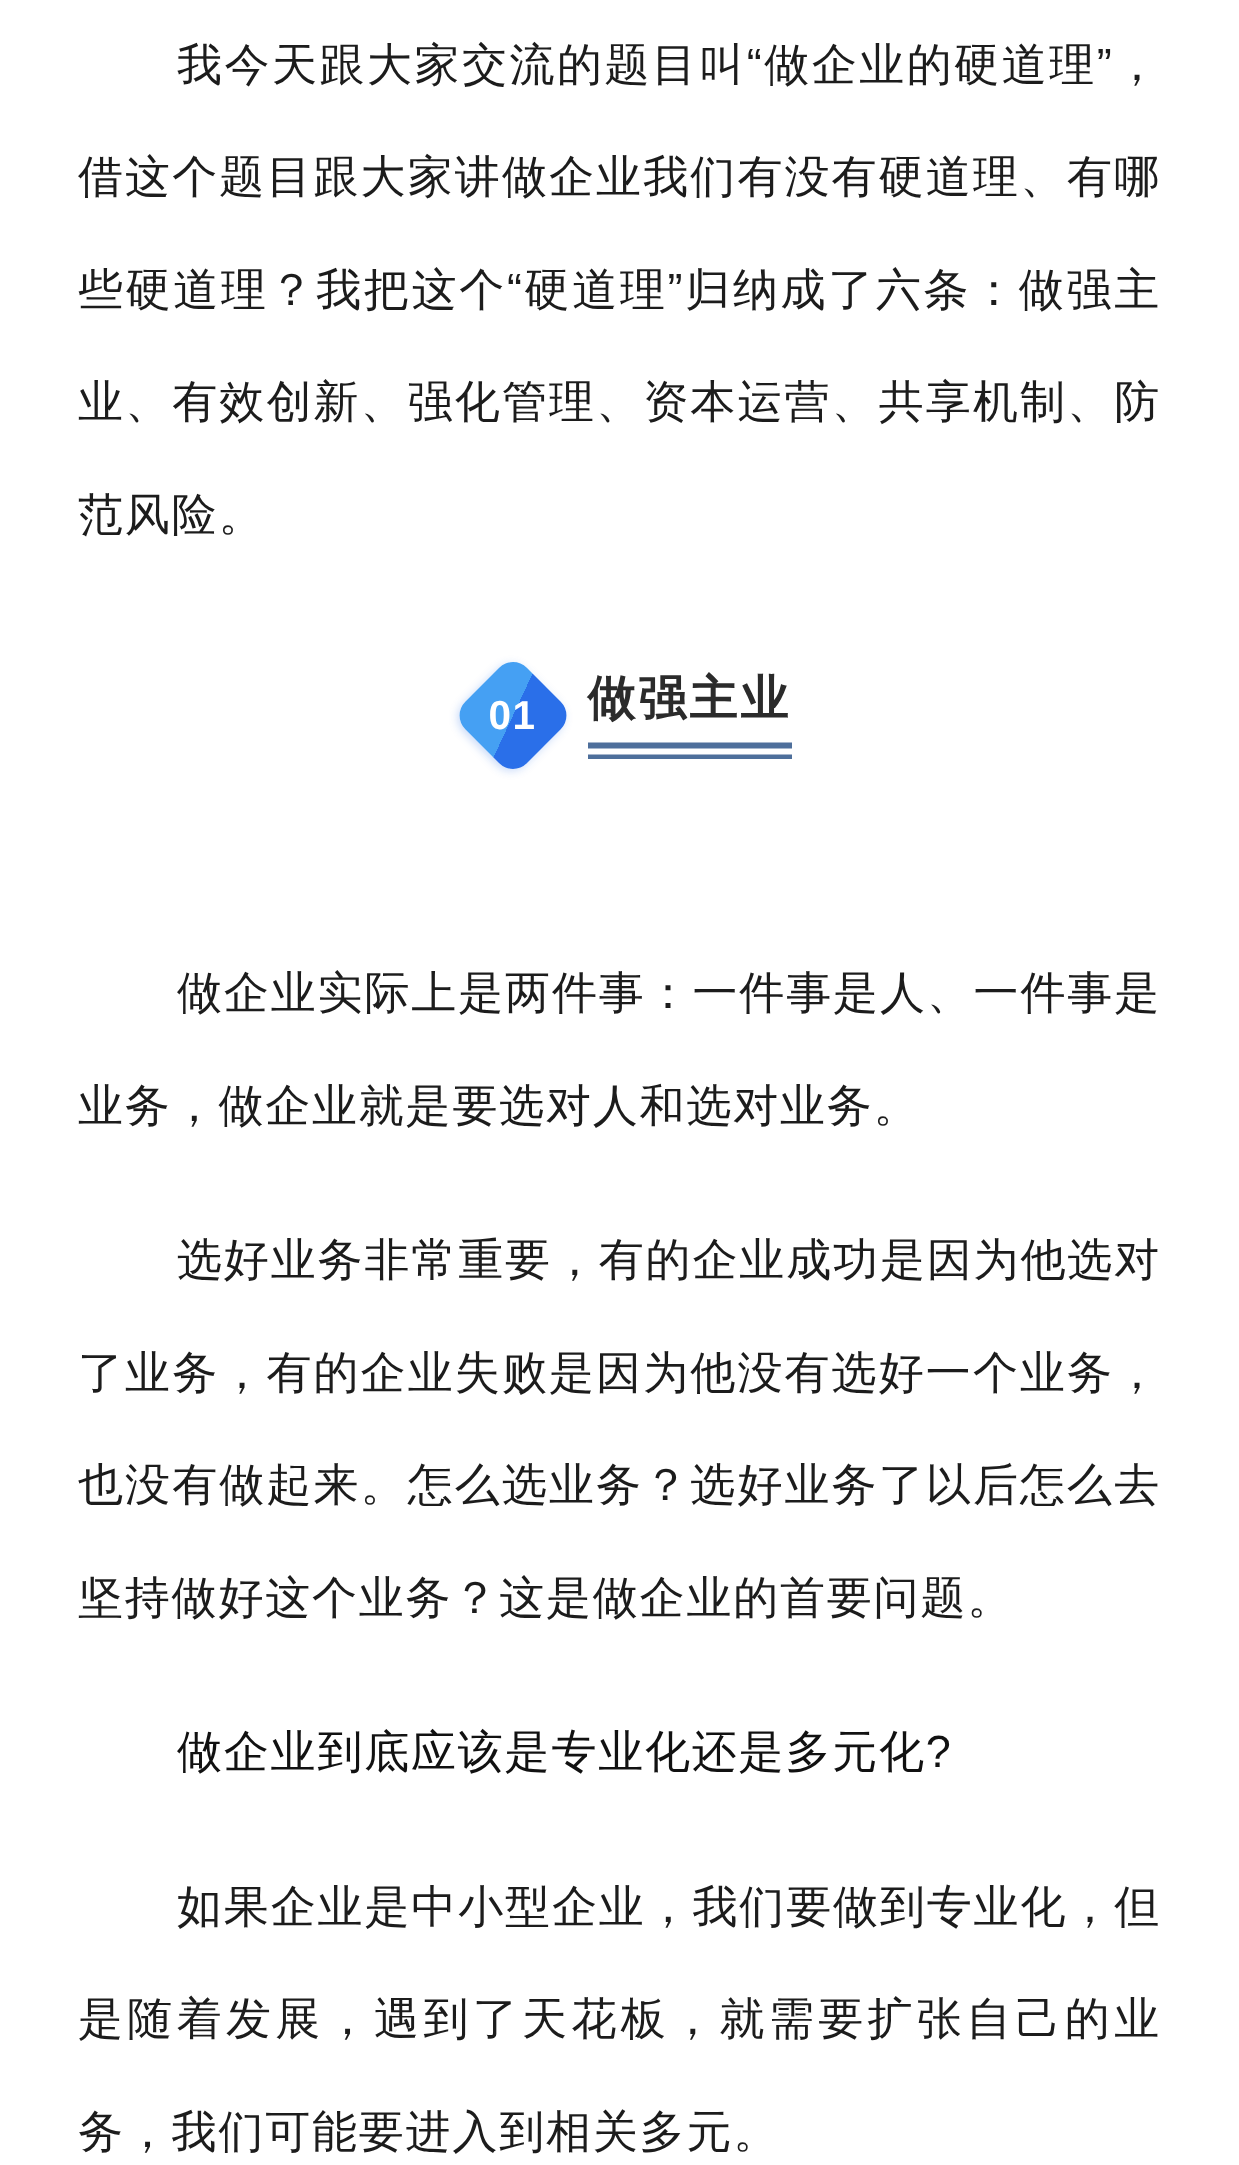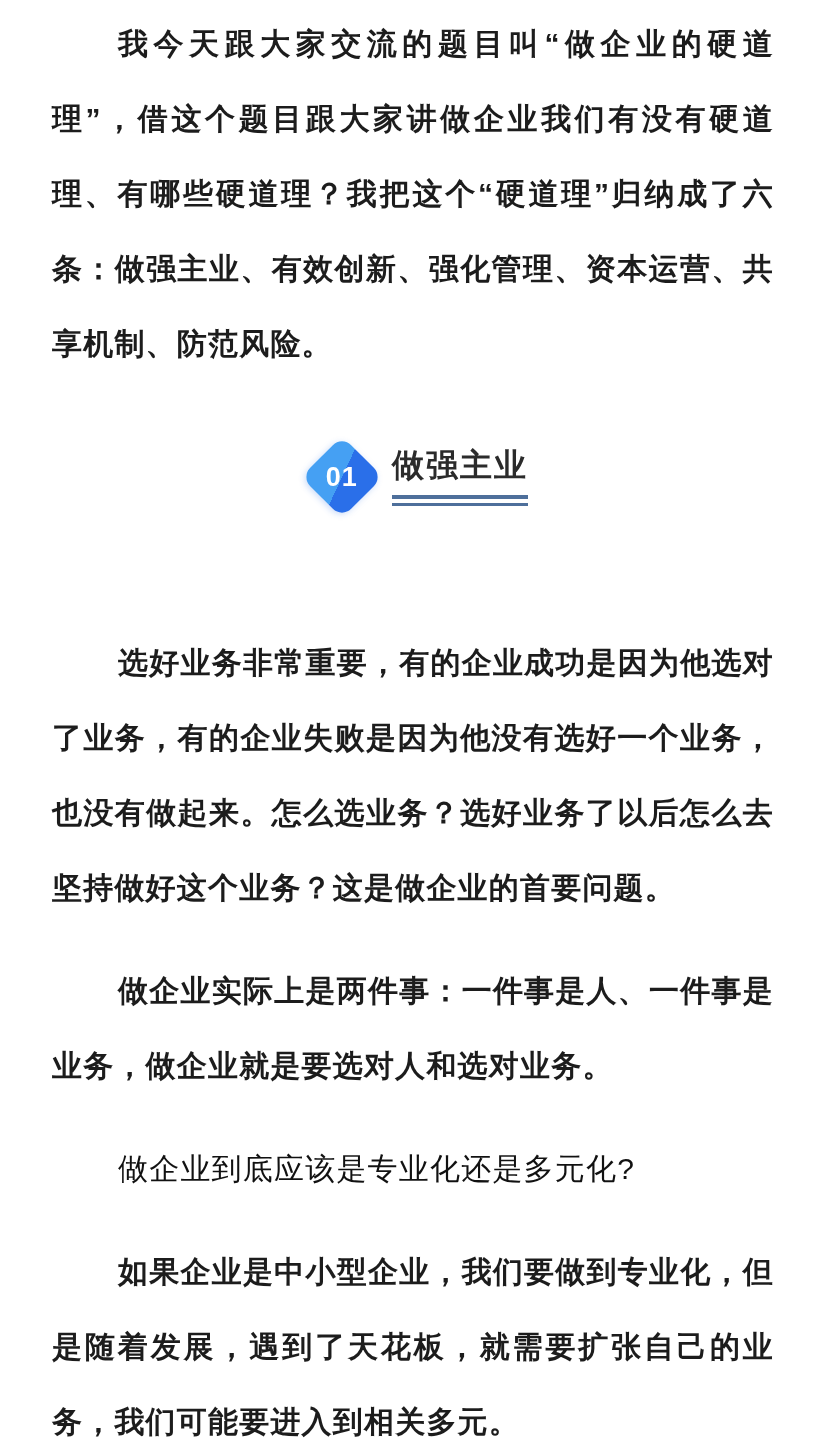--- a/index.html
+++ b/index.html
@@ -18,21 +18,20 @@
   }
   p.body-text {
     font-size: 30px;
     line-height: 75px;
     color: #1c1c1c;
     text-align: justify;
     text-justify: inter-ideograph;
     text-indent: 2.2em;
     letter-spacing: 1.2px;
     margin: 0 0 28px 0;
-    font-weight: bold;
   }
   p.question {
     font-weight: 400;
     color: #111111;
   }
   .section-header {
     display: flex;
     justify-content: center;
     align-items: center;
     margin: 52px 0 104px 0;
@@ -106,21 +105,21 @@
     </div>
     <div class="section-title-wrap">
       <h2 class="section-title">做强主业</h2>
       <div class="dbl-underline">
         <div class="line-a"></div>
         <div class="line-b"></div>
       </div>
     </div>
   </div>
 
+  <p class="body-text">做企业实际上是两件事：一件事是人、一件事是业务，做企业就是要选对人和选对业务。</p>
+
   <p class="body-text">选好业务非常重要，有的企业成功是因为他选对了业务，有的企业失败是因为他没有选好一个业务，也没有做起来。怎么选业务？选好业务了以后怎么去坚持做好这个业务？这是做企业的首要问题。</p>
-
-  <p class="body-text">做企业实际上是两件事：一件事是人、一件事是业务，做企业就是要选对人和选对业务。</p>
 
   <p class="body-text question">做企业到底应该是专业化还是多元化?</p>
 
   <p class="body-text">如果企业是中小型企业，我们要做到专业化，但是随着发展，遇到了天花板，就需要扩张自己的业务，我们可能要进入到相关多元。</p>
 
 </div>
 
 </body></html>

